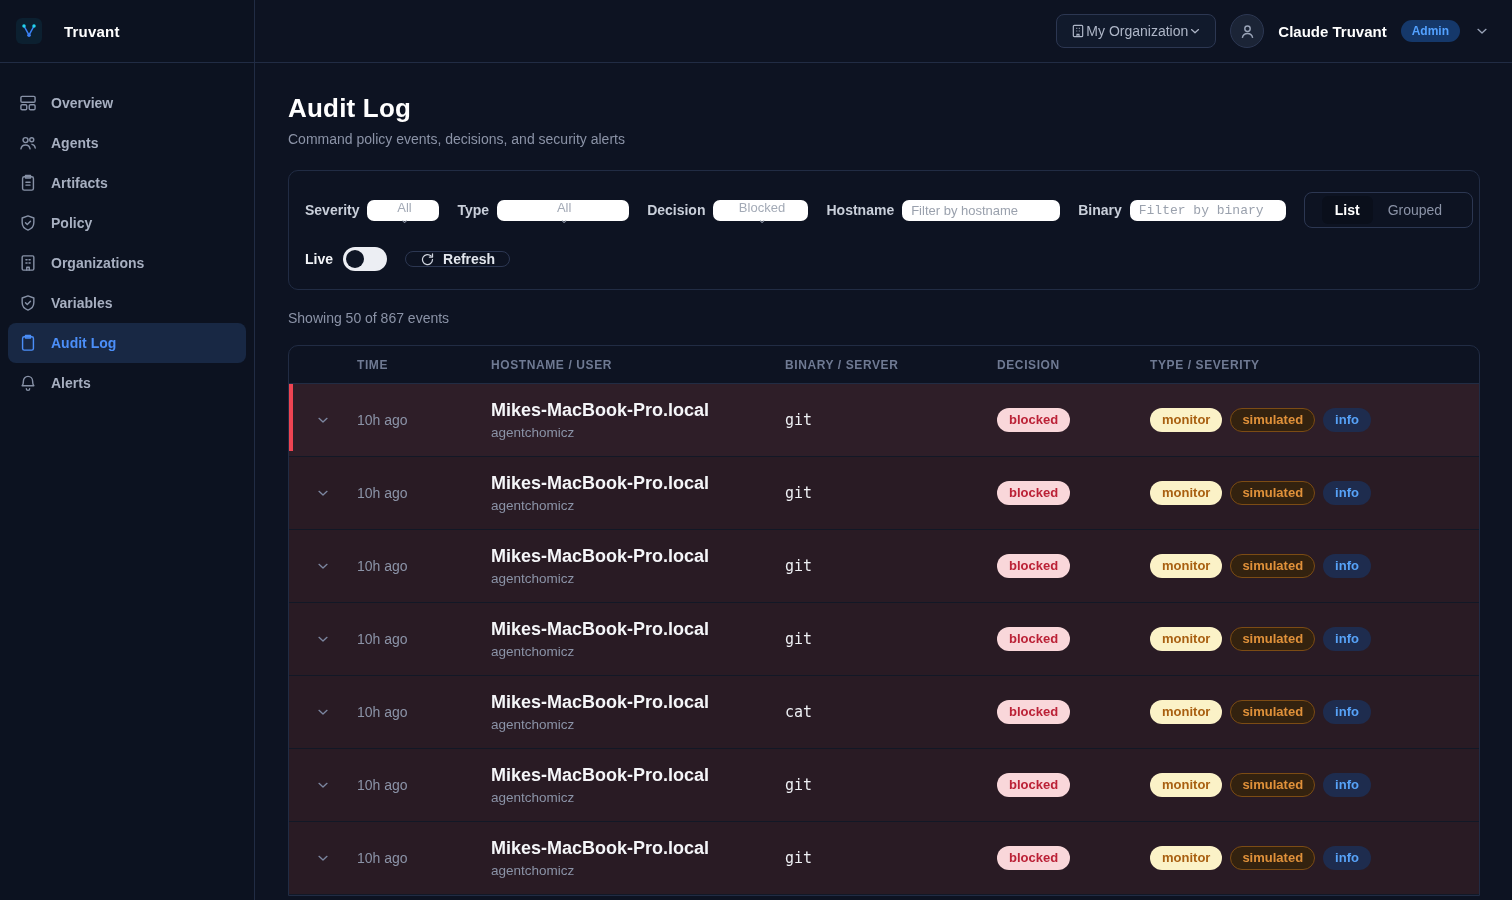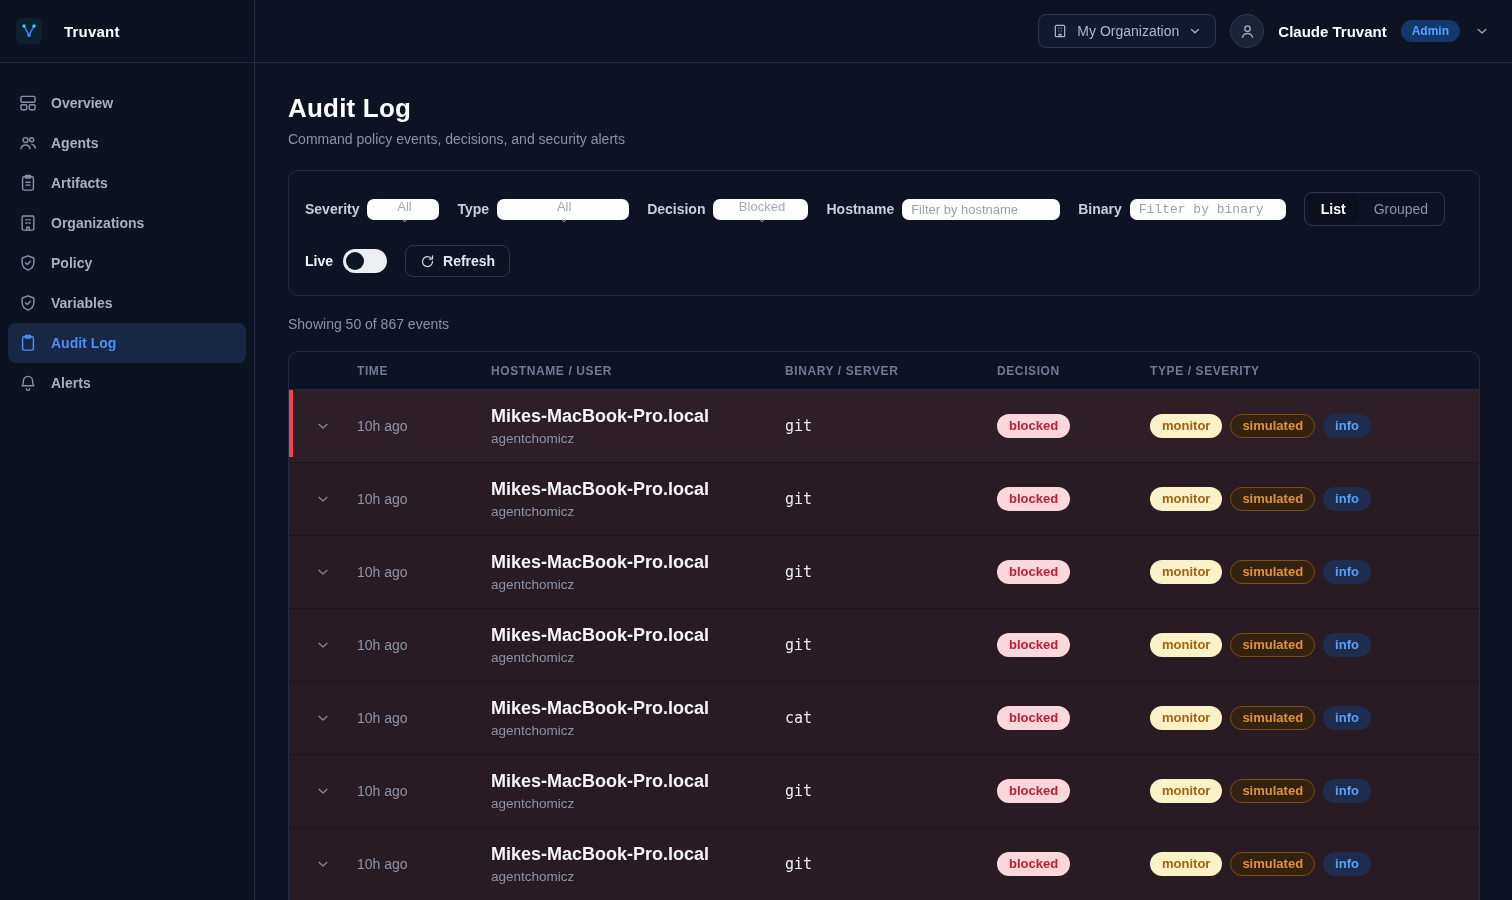--- a/index.html
+++ b/index.html
@@ -37,21 +37,21 @@
   .nav-item.active .nav-icon { color:#4b8ef8; }
   .nav-icon svg { width:20px; height:20px; }
   
   .main-col { flex:1; display:flex; flex-direction:column; min-width:0; }
   .topbar {
     height:63px; flex:0 0 63px; border-bottom:1px solid #212c44;
     display:flex; align-items:center; justify-content:flex-end;
     gap:14px; padding:0 22px;
   }
   .org-btn {
-    display:flex; align-items:center; gap:9px;
+    display:flex; align-items:center; 
     border:1px solid #2c3752; background:#111a2c;
     border-radius:8px; height:34px; padding:0 13px;
     color:#aeb6c7; font-size:14px; cursor:pointer;
   }
   .org-btn svg { width:16px; height:16px; }
   .avatar {
     width:34px; height:34px; border-radius:50%;
     background:#1b2436; border:1px solid #2c3752;
     display:flex; align-items:center; justify-content:center; color:#9aa4b8;
   }
@@ -85,37 +85,37 @@
   .f-input {
     background:#ffffff; border:none; border-radius:7px; height:21px;
     padding:0 9px; font-size:13px; color:#2a2f3a; outline:none;
     font-family:"Liberation Sans","DejaVu Sans",sans-serif;
   }
   .f-input::placeholder { color:#9aa1ad; }
   .w-host { width:158px; } .w-bin { width:156px;font-family:Liberation Mono, monospace; }
   .view-toggle {
     margin-left:auto; margin-right:36px;
     border:1px solid #2c3752; border-radius:8px; height:34px;
-    display:flex; align-items:center; padding:3px; gap:2px;
+    display:flex; align-items:center; padding:17px; gap:2px;
   }
   .vt-btn { height:28px; padding:0 13px; display:flex; align-items:center; border-radius:6px; font-size:14px; color:#8b93a7; cursor:pointer; }
   .vt-btn.active { background:#0a0f1b; color:#ffffff; font-weight:700; }
   .filter-row2 { margin-top:19px; display:flex; align-items:center; gap:18px; }
   .live-group { display:flex; align-items:center; gap:10px; }
   .toggle {
     width:44px; height:24px; border-radius:999px; background:#eceef3; position:relative; cursor:pointer;
   }
   .toggle .knob {
     position:absolute; left:3px; top:3px; width:18px; height:18px;
     border-radius:50%; background:#0e1524;
   }
   .refresh-btn {
     display:flex; align-items:center; gap:8px;
     border:1px solid #2c3752; background:transparent; border-radius:8px;
-    height:32px; padding:0 14px; color:#e3e7ee; font-size:14px; font-weight:600; cursor:pointer;
+    height:16px; padding:0 14px; color:#e3e7ee; font-size:14px; font-weight:600; cursor:pointer;
   }
   .refresh-btn svg { width:15px; height:15px; color:#cfd4de; }
   
   .summary { margin-top:20px; font-size:14px; color:#8b93a7; }
   .event-table {
     margin-top:19px; border:1px solid #212c44; border-radius:10px 10px 0 0;
     overflow:hidden;
   }
   .t-head {
     display:grid; grid-template-columns:68px 134px 294px 212px 153px 1fr;
@@ -194,34 +194,34 @@
             <rect x="5.5" y="4.5" width="13" height="16" rx="2"></rect>
             <path d="M9 3h6v3H9z"></path>
             <path d="M9.5 11h5M9.5 14.5h5"></path>
           </svg>
         </span>
     <span class="nav-label">Artifacts</span>
   </div>
       <div class="nav-item">
     <span class="nav-icon">
           <svg viewBox="0 0 24 24" fill="none" stroke="currentColor" stroke-width="1.7" stroke-linecap="round" stroke-linejoin="round">
+            <path d="M12 3.5 19 6v5.5c0 4.4-2.9 7.6-7 9-4.1-1.4-7-4.6-7-9V6z"></path>
+            <path d="M9 11.8l2.1 2.1 3.9-3.9"></path>
+          </svg>
+        </span>
+    <span class="nav-label">Policy</span>
+  </div>
+      <div class="nav-item">
+    <span class="nav-icon">
+          <svg viewBox="0 0 24 24" fill="none" stroke="currentColor" stroke-width="1.7" stroke-linecap="round" stroke-linejoin="round">
             <rect x="5" y="3.5" width="14" height="17" rx="1.5"></rect>
             <path d="M9.5 8h1.4M13.2 8h1.4M9.5 12h1.4M13.2 12h1.4M10.5 20.5v-3.5h3v3.5"></path>
           </svg>
         </span>
     <span class="nav-label">Organizations</span>
-  </div>
-      <div class="nav-item">
-    <span class="nav-icon">
-          <svg viewBox="0 0 24 24" fill="none" stroke="currentColor" stroke-width="1.7" stroke-linecap="round" stroke-linejoin="round">
-            <path d="M12 3.5 19 6v5.5c0 4.4-2.9 7.6-7 9-4.1-1.4-7-4.6-7-9V6z"></path>
-            <path d="M9 11.8l2.1 2.1 3.9-3.9"></path>
-          </svg>
-        </span>
-    <span class="nav-label">Policy</span>
   </div>
       <div class="nav-item">
     <span class="nav-icon">
           <svg viewBox="0 0 24 24" fill="none" stroke="currentColor" stroke-width="1.7" stroke-linecap="round" stroke-linejoin="round">
             <path d="M12 3.5 19 6v5.5c0 4.4-2.9 7.6-7 9-4.1-1.4-7-4.6-7-9V6z"></path>
             <path d="M9 11.8l2.1 2.1 3.9-3.9"></path>
           </svg>
         </span>
     <span class="nav-label">Variables</span>
   </div>

